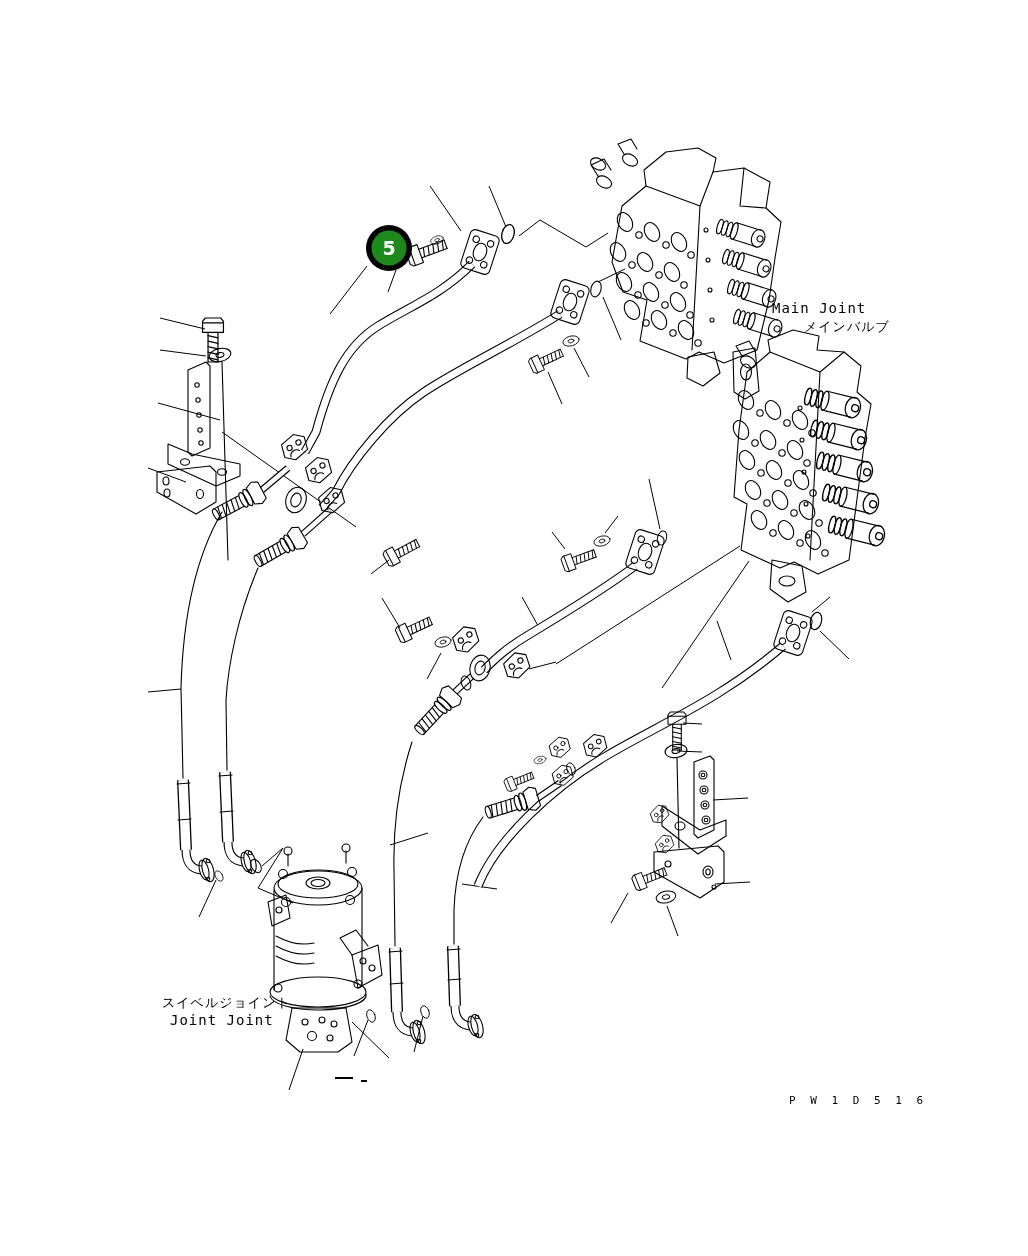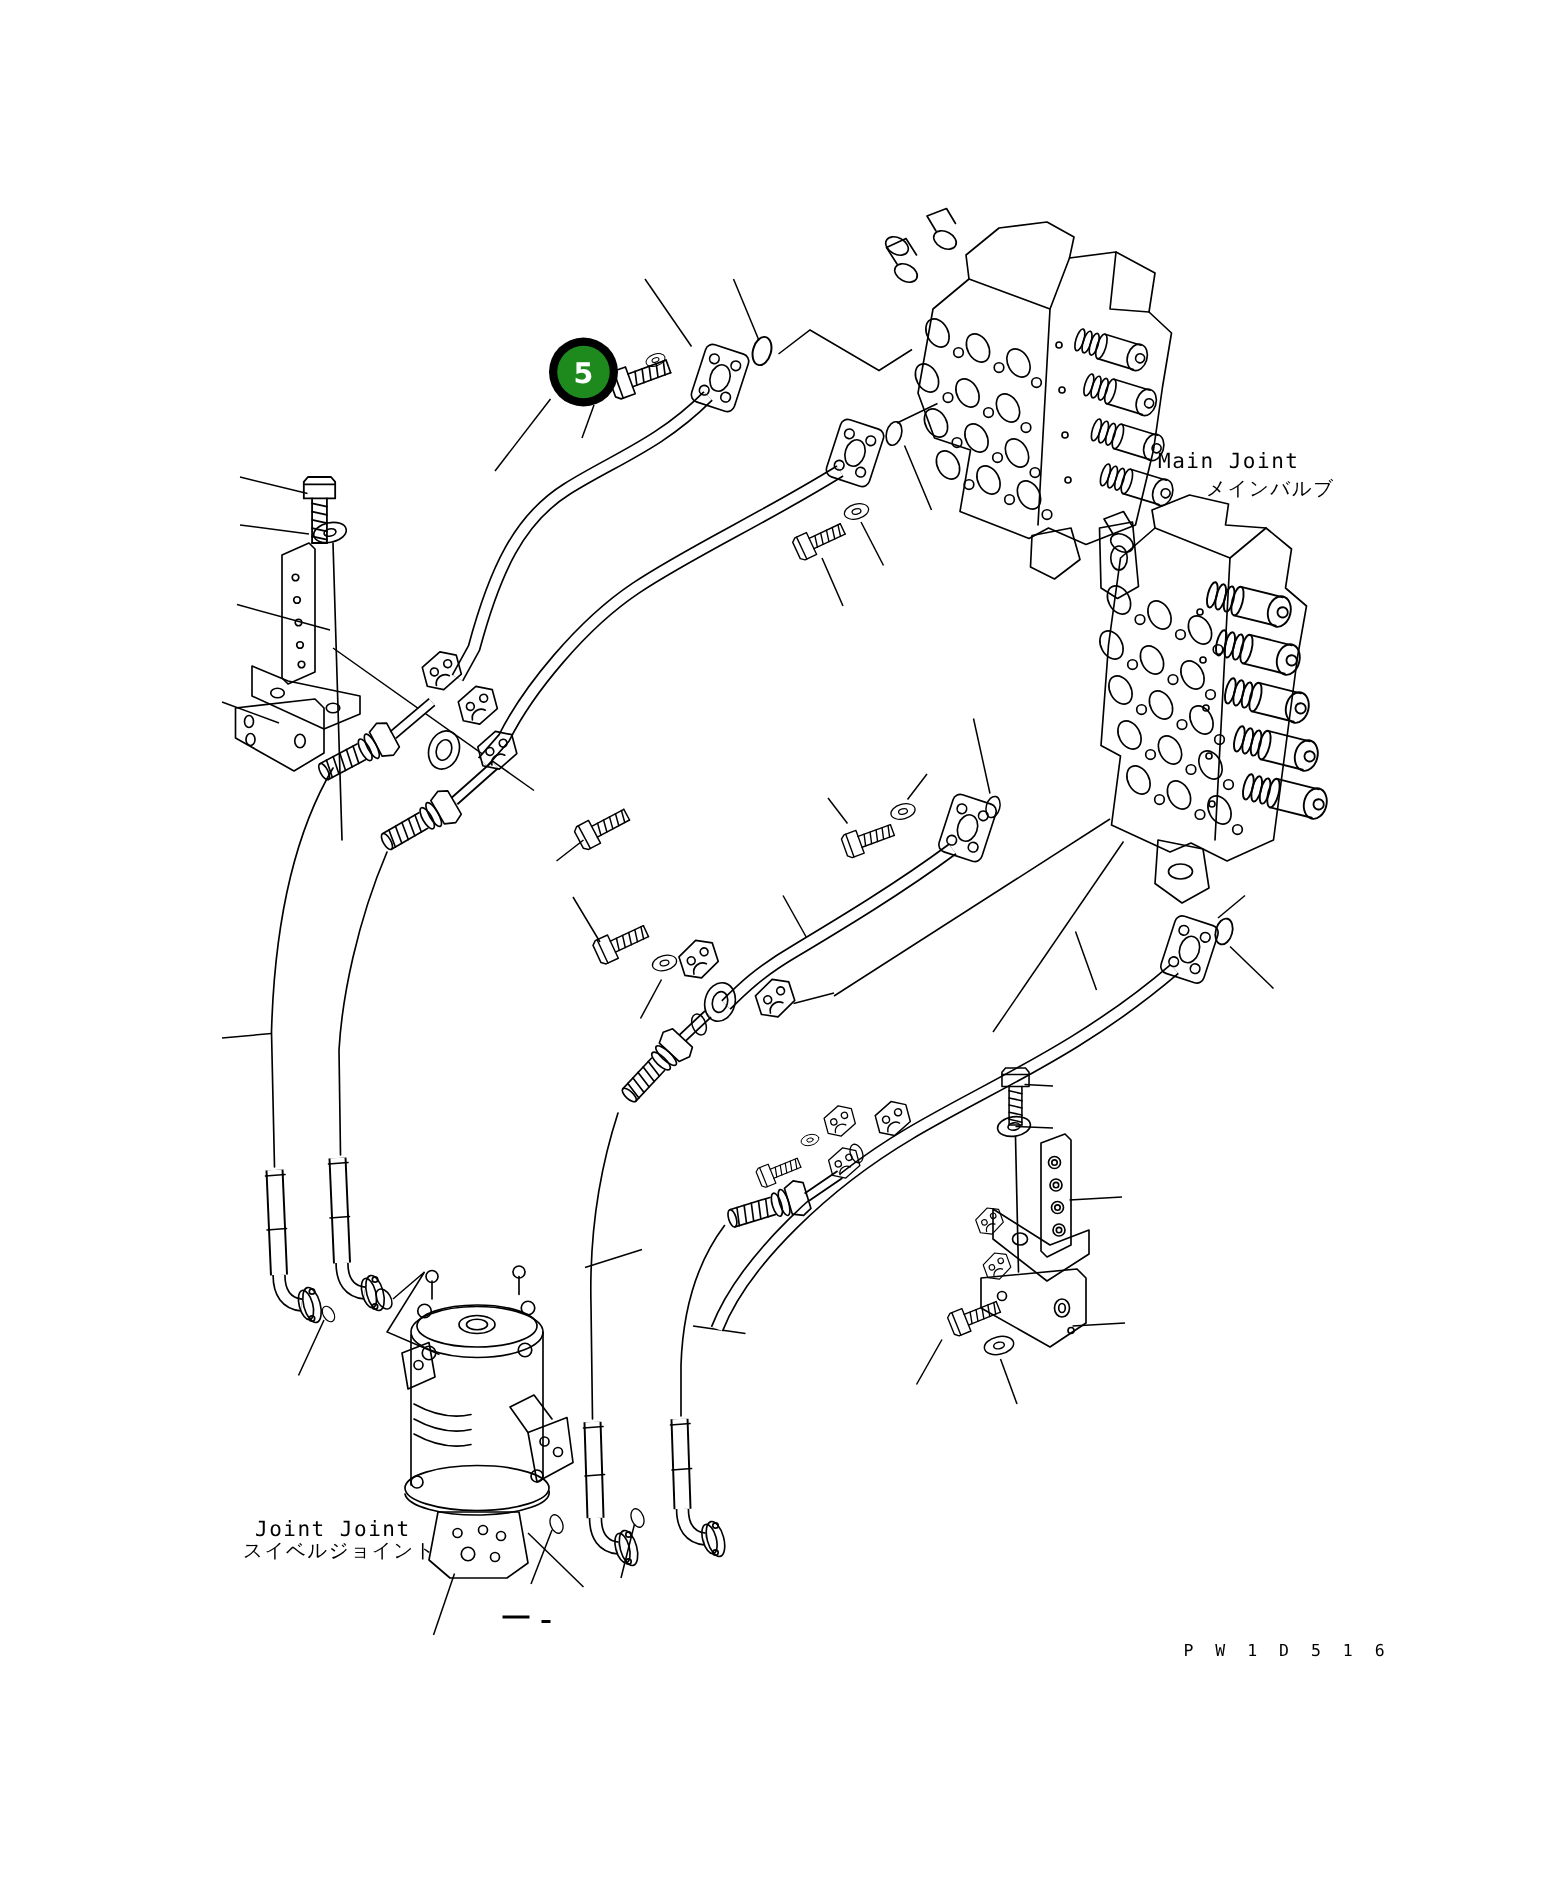--- a/index.html
+++ b/index.html
@@ -399,16 +399,16 @@
 
   <g>
     <circle cx="389" cy="248" r="23" fill="#000"></circle>
     <circle cx="389" cy="248" r="17.5" fill="#1e8a1e"></circle>
     <text x="389" y="255" text-anchor="middle" class="balloon-number" fill="#ffffff">5</text>
   </g>
 </svg>
 
   <div class="lbl lbl-jp" style="left:804px;top:286px;margin-top:34px;">メインバルブ</div>
   <div class="lbl lbl-en" style="left:772px;top:301px;">Main Joint</div>
-  <div class="lbl lbl-jp" style="left:162px;top:1028px;">スイベルジョイント</div>
+  <div class="lbl lbl-jp" style="left:162px;top:996px;font-family:Liberation Serif, serif;">スイベルジョイント</div>
   <div class="lbl lbl-en" style="left:170px;top:1013px;">Joint Joint</div>
   <div class="lbl lbl-code" style="left:789px;top:1095px;">P W 1 D 5 1 6</div>
 </div>
 
 </body></html>

